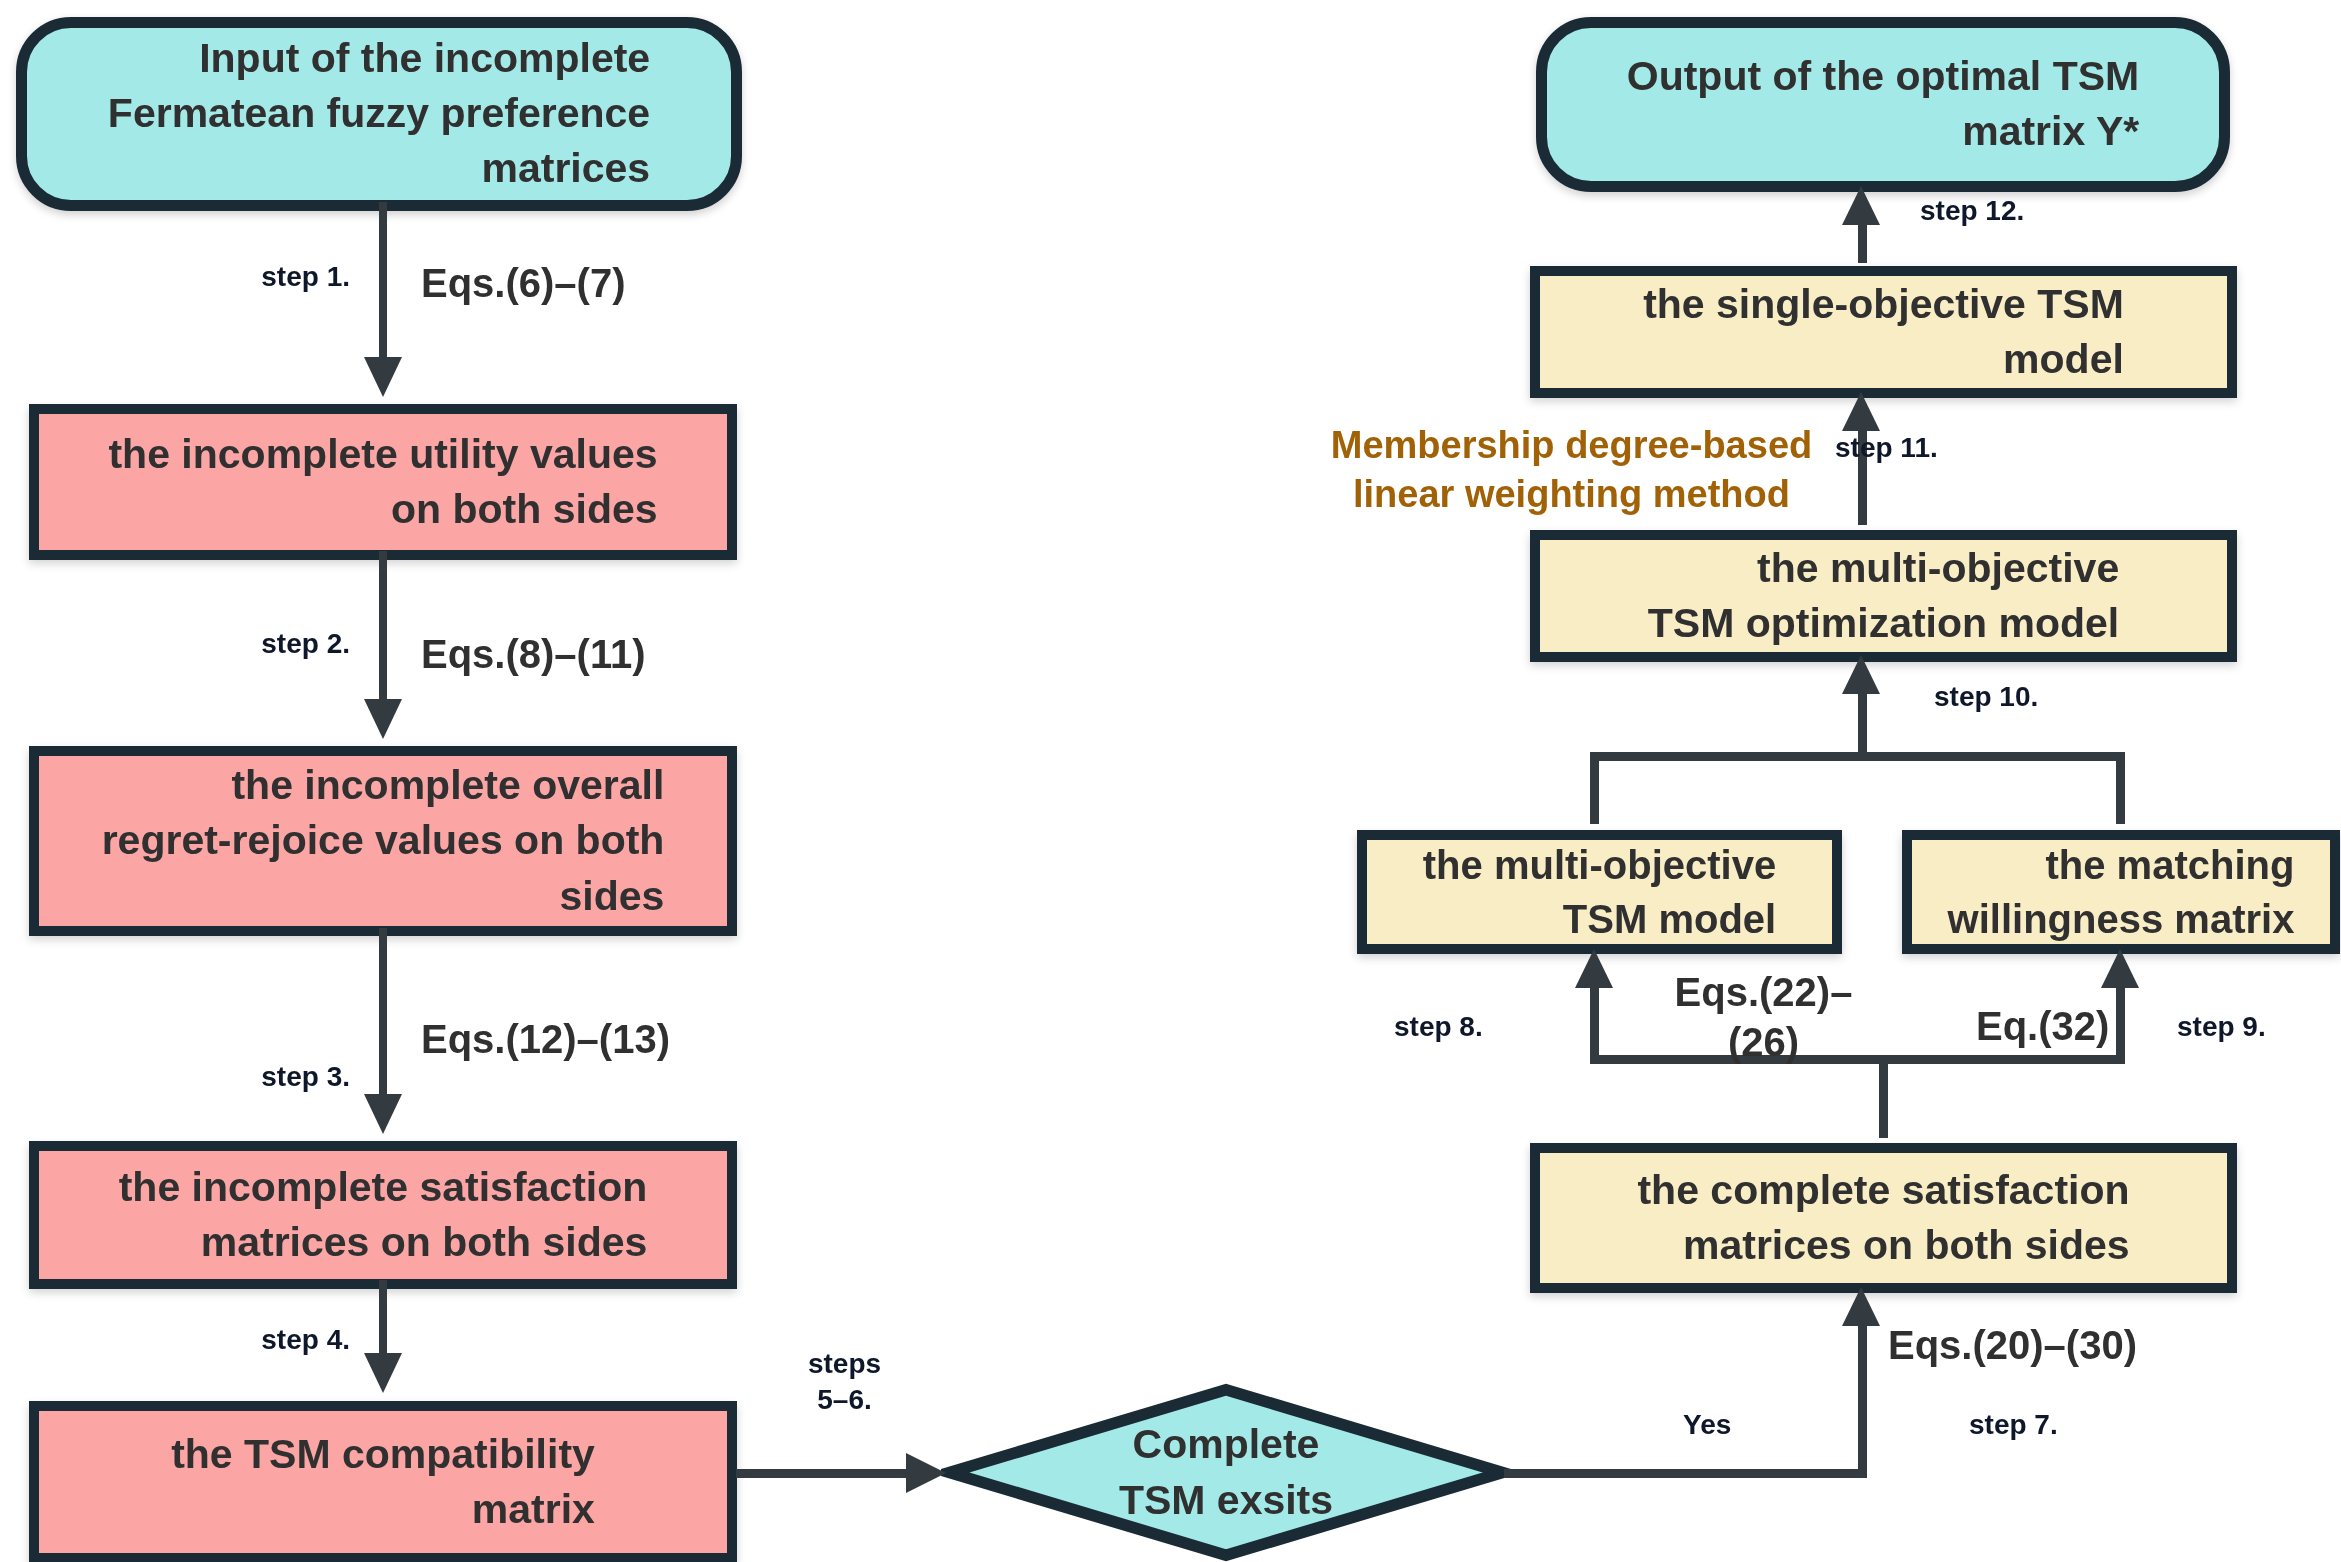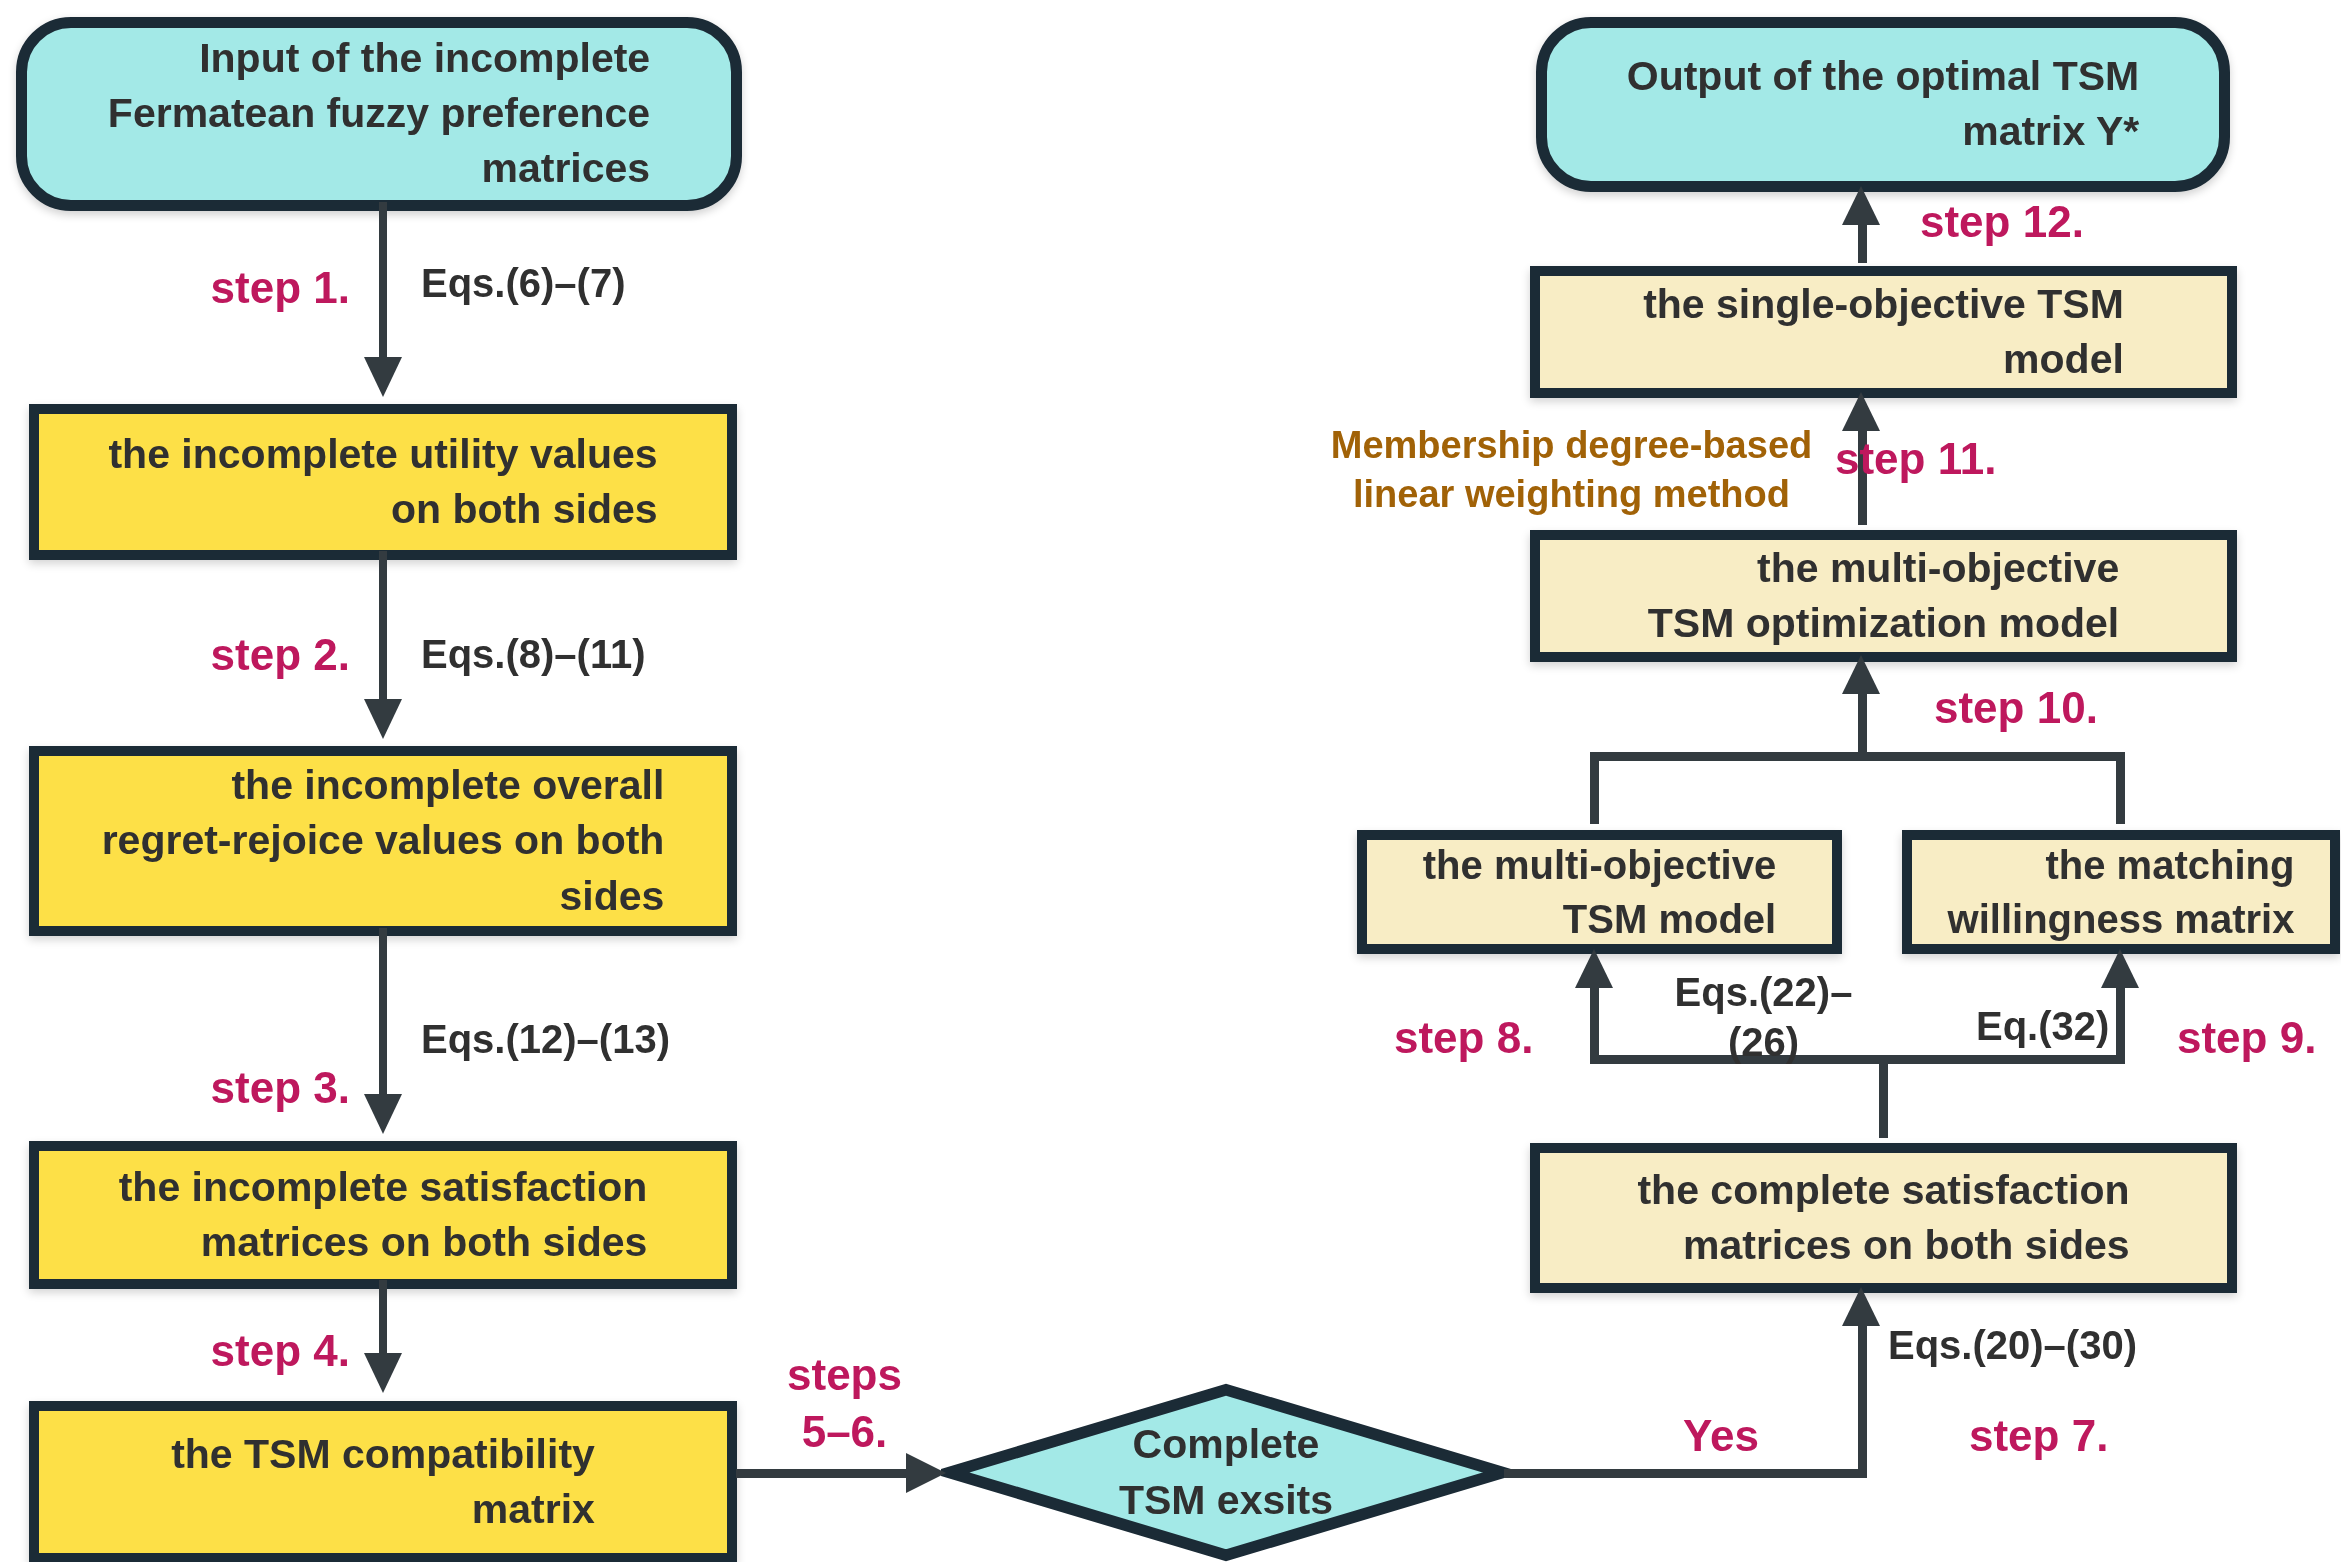--- a/index.html
+++ b/index.html
@@ -11,30 +11,30 @@
   .box {
     position: absolute; box-sizing: border-box;
     display: flex; align-items: center; justify-content: center;
     text-align: right; color: #303030;
     border: 10.4px solid #1b2b36;
     box-shadow: 0 3.9px 9px rgba(0,0,0,0.18);
     margin-top: 7px;
   }
   .bt { white-space: pre-line; font-size: 41px; line-height: 1.35; }
   .cyan  { background: #a3e9e7; border-radius: 55px; border-width: 11.7px; }
-  .pink  { background: #fde047; }
+  .pink  { background: #fca5a5; }
   .yellow{ background: #f8edc5; }
 
   .line { position: absolute; background: #333b40; }
   .tri  { position: absolute; width: 0; height: 0; }
   .tri-down  { border-left: 19.4px solid transparent; border-right: 19.4px solid transparent; border-top: 40px solid #333b40; }
   .tri-up    { border-left: 19.4px solid transparent; border-right: 19.4px solid transparent; border-bottom: 39px solid #333b40; }
   .tri-right { border-top: 20px solid transparent; border-bottom: 20px solid transparent; border-left: 40px solid #333b40; }
 
-  .steplab { position: absolute; color: #be185d; font-size: 44px; line-height: 1.3; white-space: pre-line; }
+  .steplab { position: absolute; color: #0f172a; font-size: 28px; line-height: 1.3; white-space: pre-line; }
   .eqlab   { position: absolute; color: #303030; font-size: 40px; line-height: 1.25; white-space: pre-line; }
   .ralign  { text-align: right; }
   .calign  { text-align: center; }
 
   .diamond-wrap { position: absolute; }
   .diamond-text { position: absolute; left: 0; top: 0; right: 0; bottom: 0;
     display: flex; align-items: center; justify-content: center; text-align: center; color: #303030; }
   .methodlab { position: absolute; color: #a16207; font-size: 38px; line-height: 1.3;
     text-align: center; white-space: pre-line; }
 </style>

